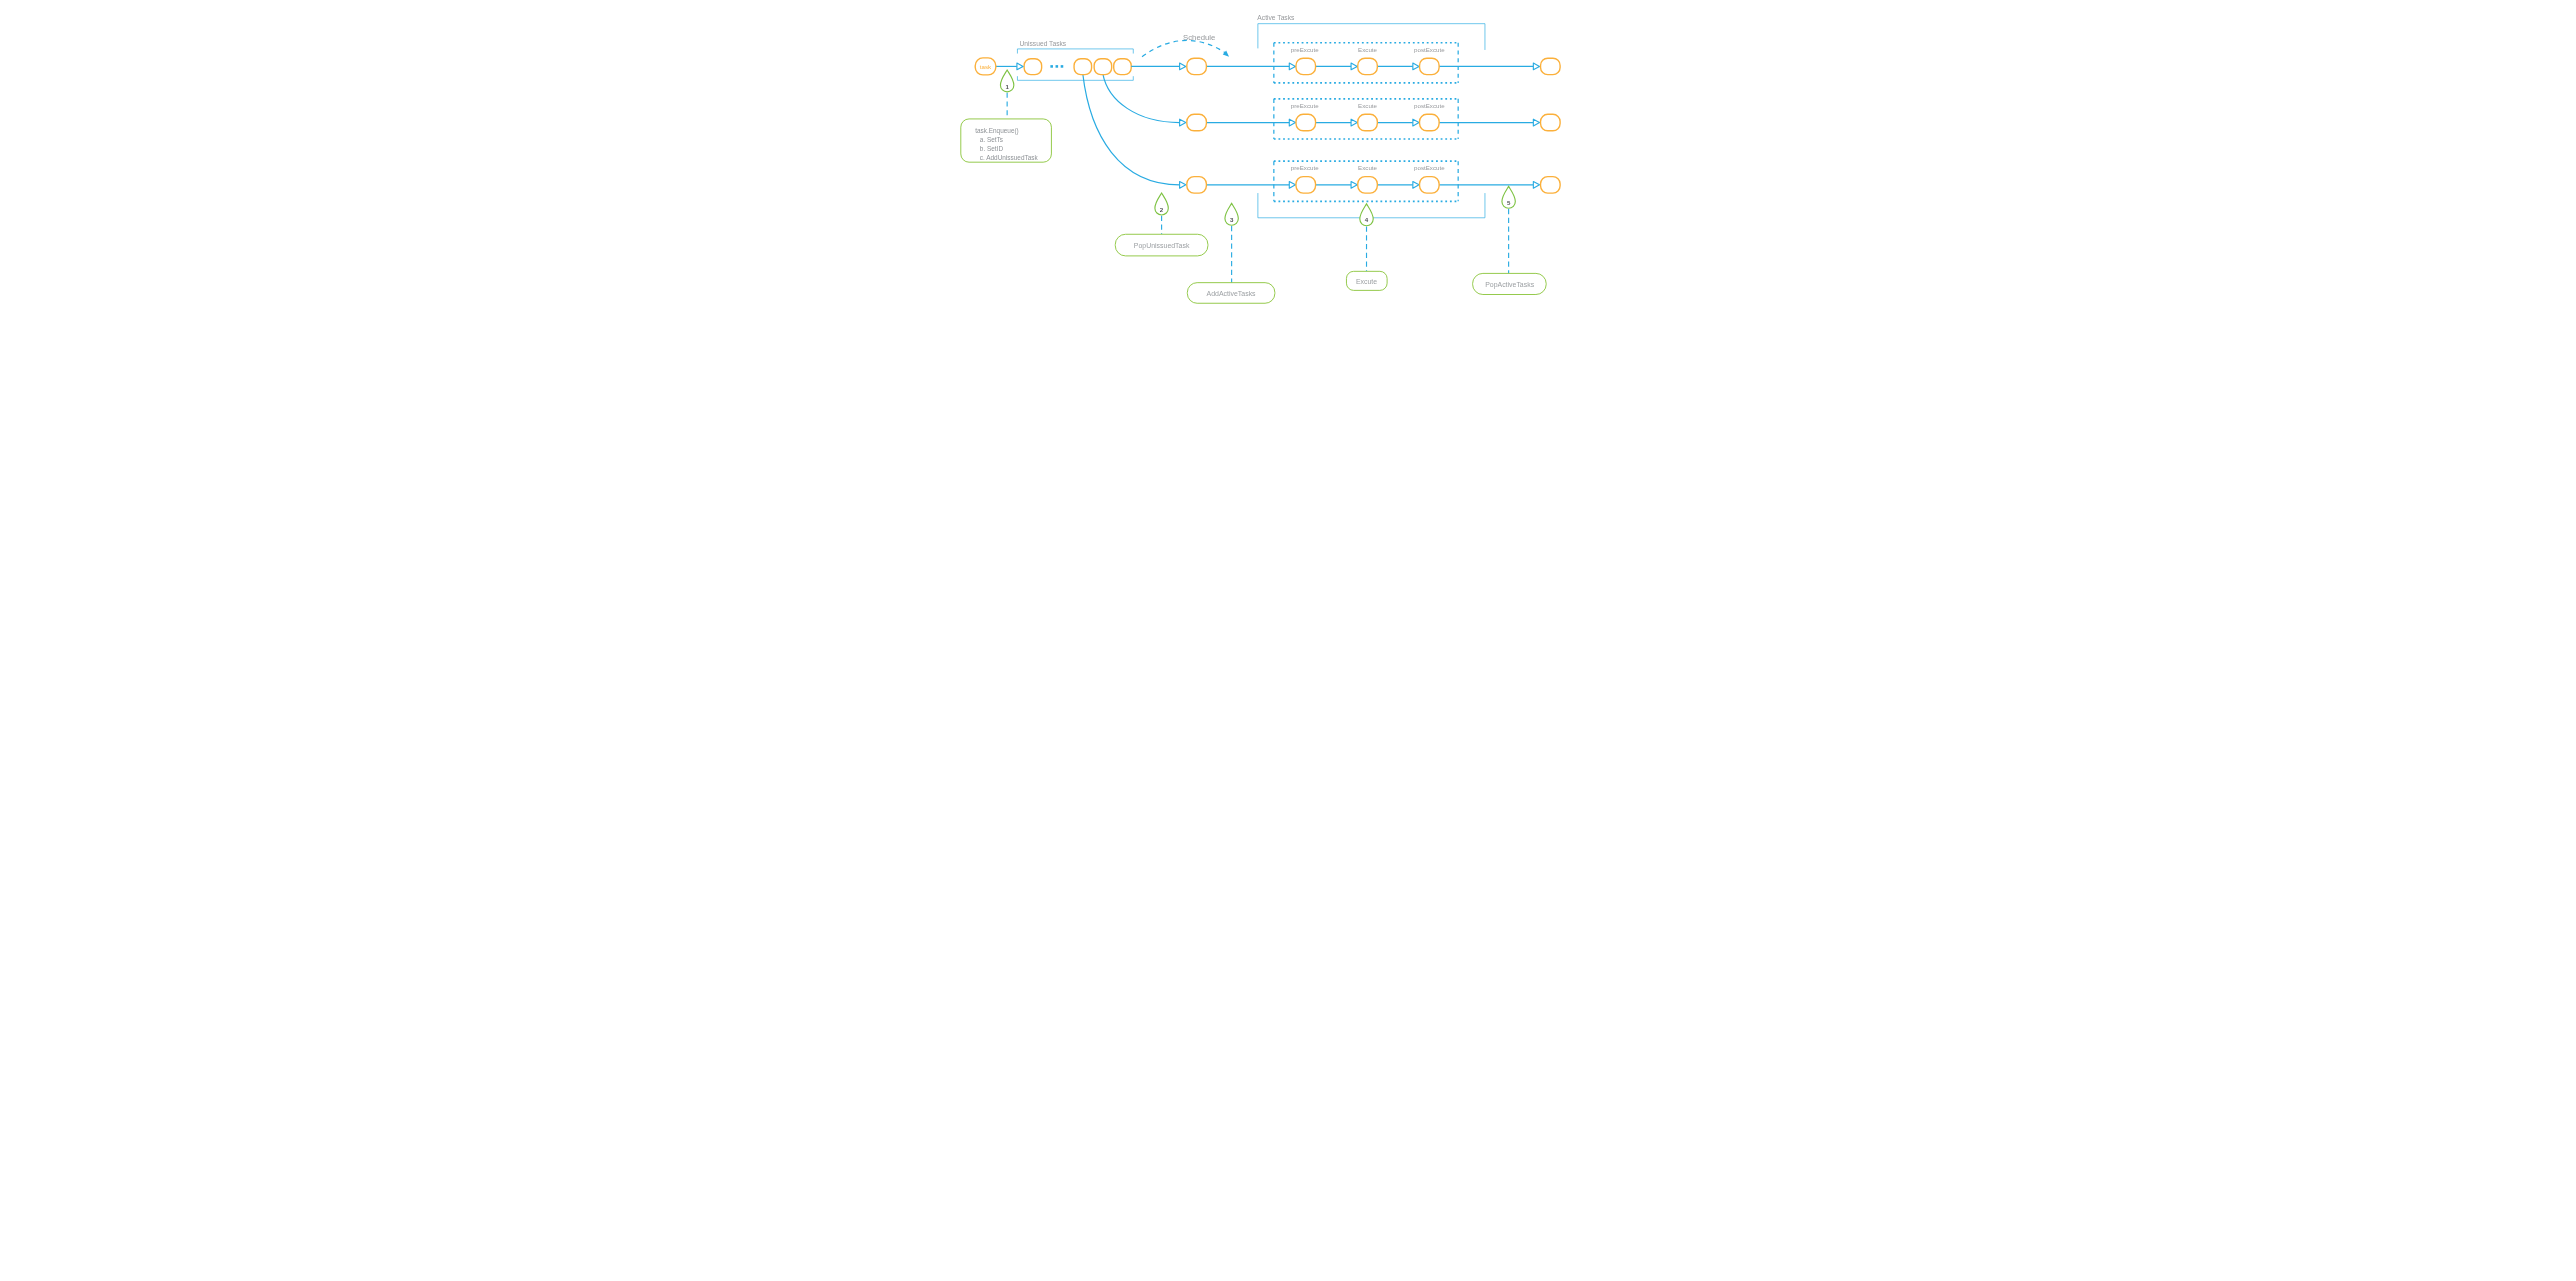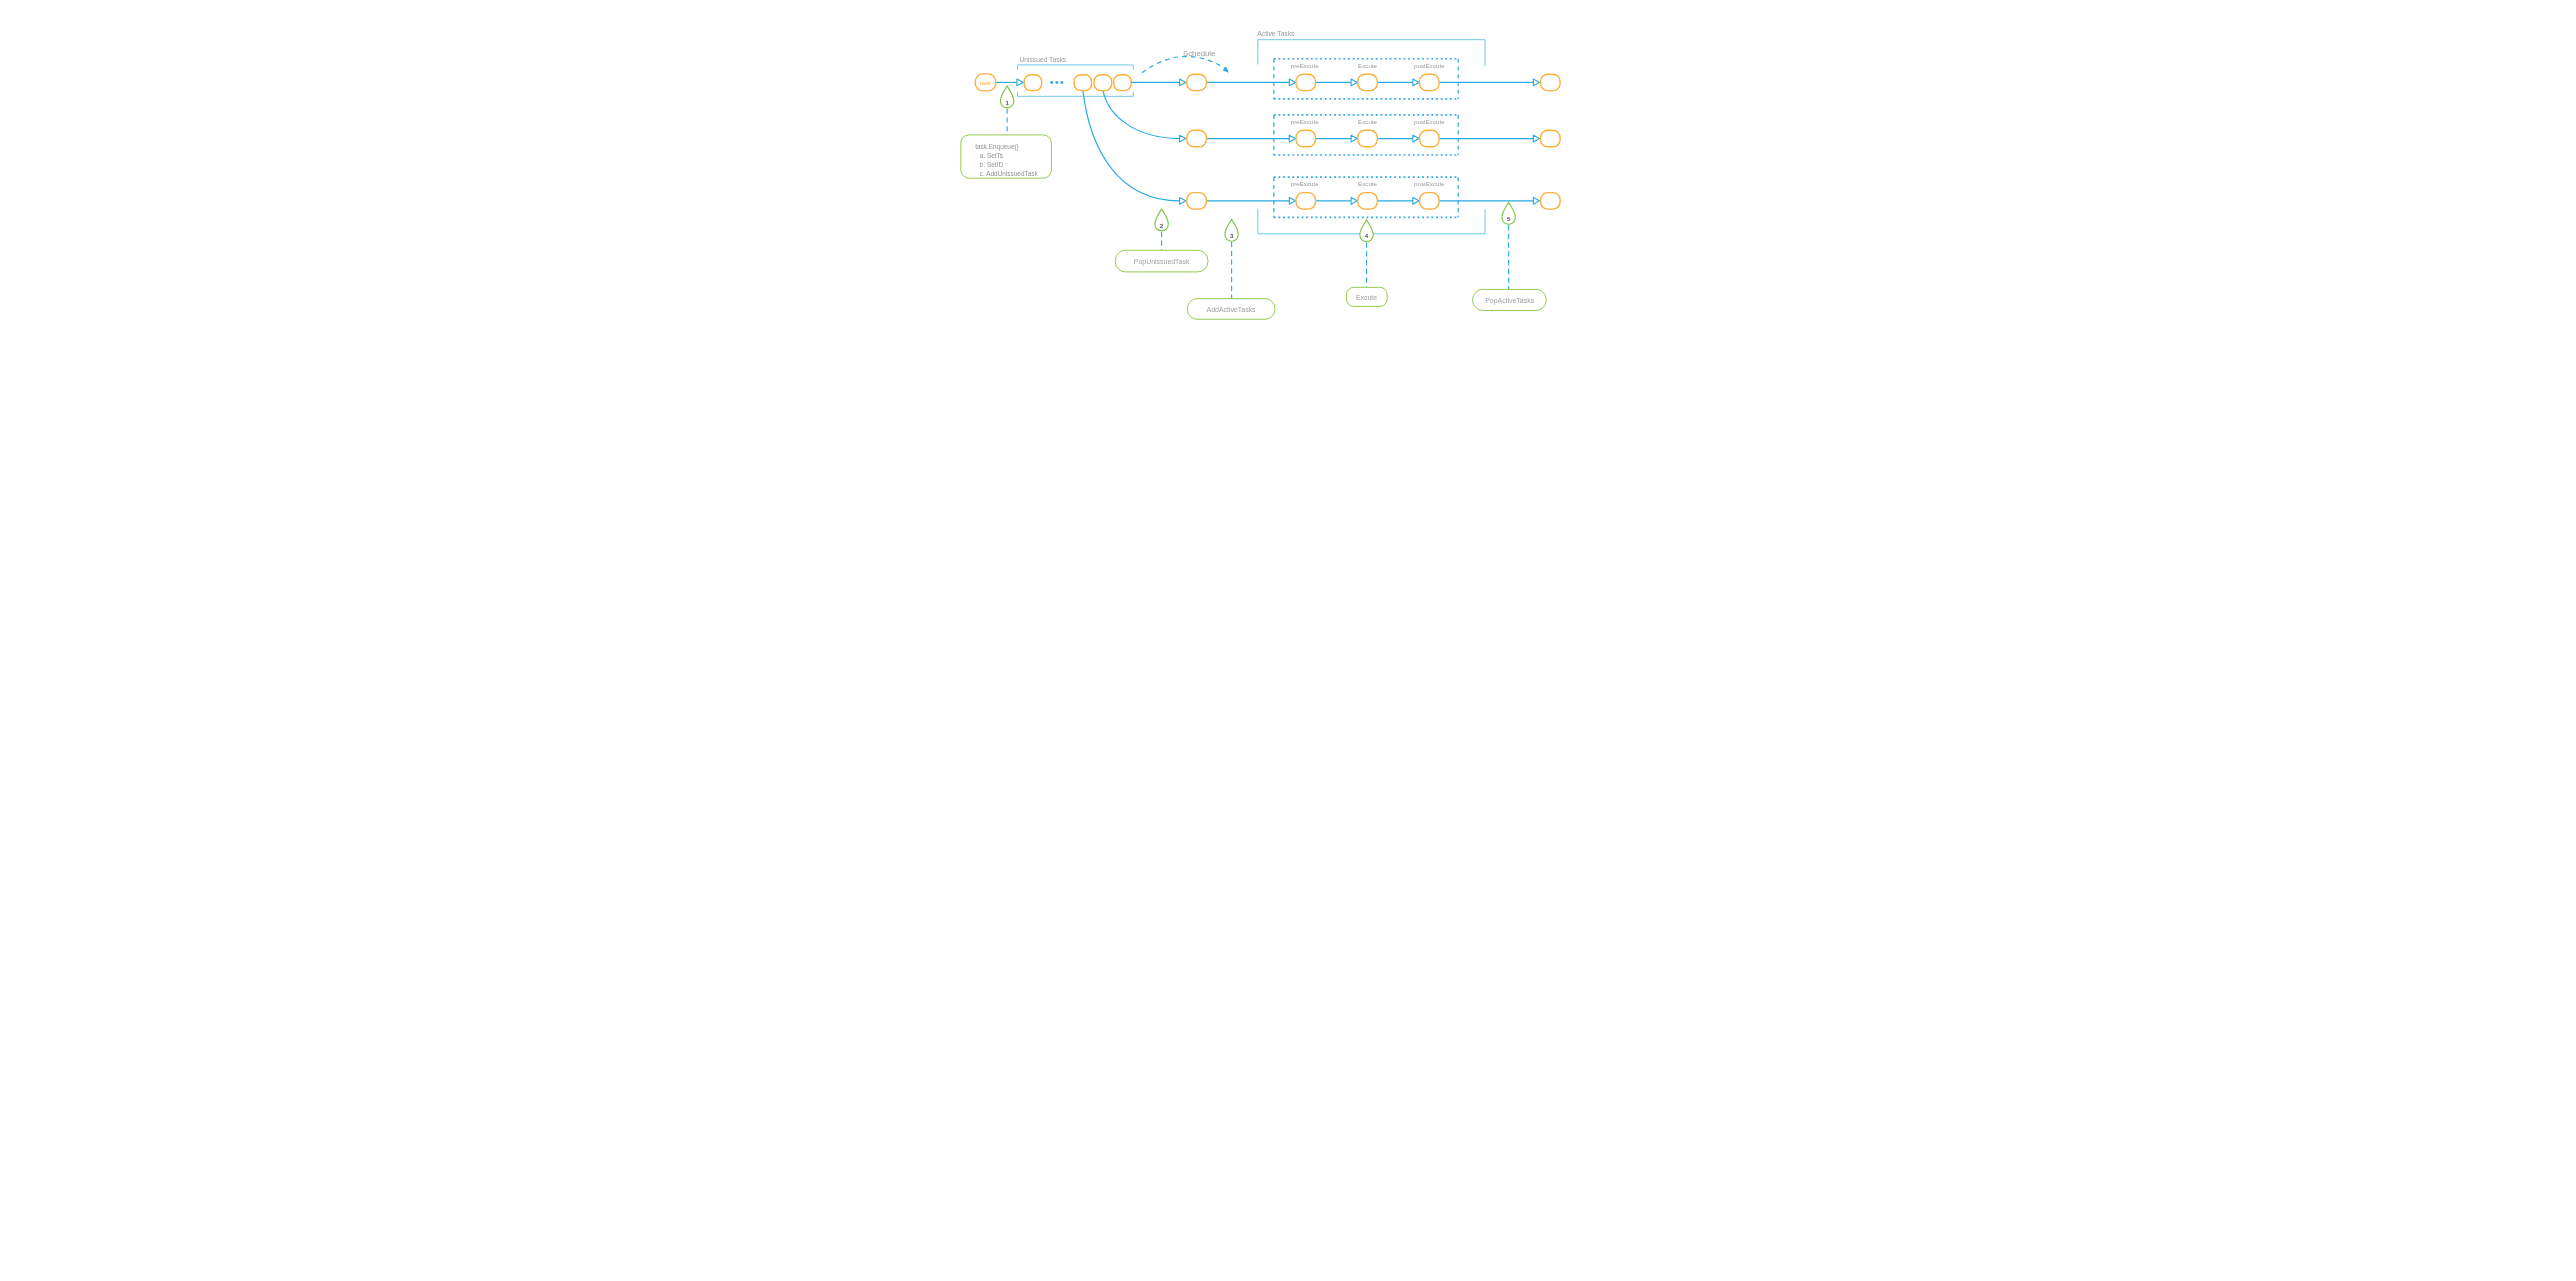--- a/index.html
+++ b/index.html
@@ -1,16 +1,16 @@
 <!DOCTYPE html>
 <html style="font-size:8.2px"><head>
 <meta charset="utf-8">
 <style>
   html,body{margin:0;padding:0;background:#ffffff;}
-  .canvas{width:100%;max-width:778px;margin:16px auto;display:block;}
+  .canvas{width:100%;max-width:778px;margin:0 auto;display:block;}
   svg{display:block;width:100%;height:auto;background:#ffffff;}
   text{font-family:"Liberation Sans", sans-serif;}
   .t-gray{fill:#97999C;}
   .t-box{fill:#9B9FA2;}
   .t-note{fill:#8E9296;}
   .t-num{fill:#4F5153;font-weight:bold;}
   .t-orange{fill:#FBB03B;}
   .node{fill:#ffffff;stroke:#FBB03B;stroke-width:2.7;}
   .mainline{stroke:#29ABE2;stroke-width:2.3;fill:none;}
   .thinline{stroke:#29ABE2;stroke-width:1.3;fill:none;}

